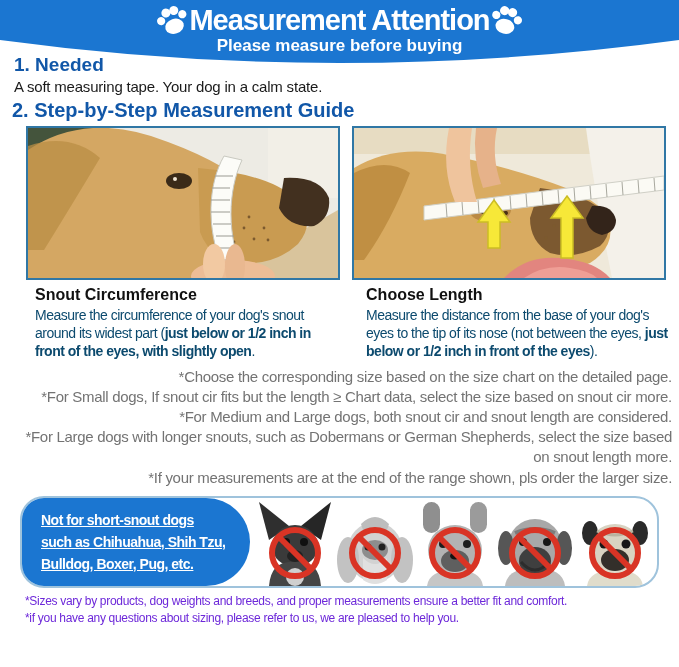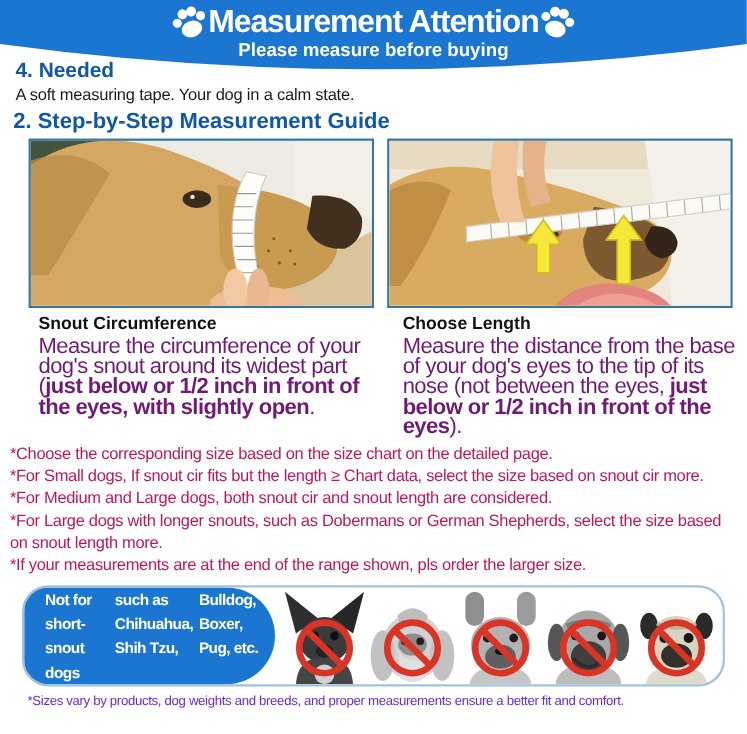--- a/index.html
+++ b/index.html
@@ -34,36 +34,36 @@
   .figures { display: flex; gap: 12px; margin: 4px 13px 0 26px; }
   .figure { width: 314px; height: 154px; border: 2px solid var(--photo-border, #3077a5); background: #eceae3; }
   svg.photo { display: block; width: 310px; height: 150px; }
   .arrow-up { fill: var(--arrow-yellow, #f7e838); stroke: #cbbd23; stroke-width: 1.5px; }
 
   
   .captions { display: flex; gap: 24px; margin: 5px 0 0 35px; }
   .caption.left  { width: 312px; }
   .caption.right { width: 318px; }
   .caption-title { font-size: 16px; font-weight: bold; line-height: 19px; color: #111; }
-  .caption-text  { font-size: 20px; letter-spacing: -0.5px; line-height: 18.2px; margin-top: 2px; color: #701a75; }
+  .caption-text  { font-size: 14px; letter-spacing: -0.5px; line-height: 18.2px; margin-top: 2px; color: #0c4a6e; }
   .caption-text b { letter-spacing: -0.5px; }
 
   
   .reminder { margin: 6px 7px 0 9px; }
   .reminder .blue-heading { line-height: 22px; }
-  .reminder-item { font-size: 15px; letter-spacing: -0.3px; line-height: 20.2px; color: #be185d; }
+  .reminder-item { font-size: 15px; letter-spacing: -0.3px; line-height: 20.2px; color: #737373; text-align: right; }
 
   
   .banner { display: flex; margin: 8px 20px 0 20px; height: 92px;
             border: 2px solid var(--banner-border, #9fc3dc); border-radius: 24px;
             overflow: hidden; background: #fff; }
   .banner-left { flex: 0 0 228px; background: var(--banner-blue, #1b76d1);
                  border-radius: 0 44px 44px 0;
                  color: #fff; font-weight: bold; font-size: 14px; letter-spacing: -0.5px; line-height: 22px;
-                 display: flex; flex-direction: row; justify-content: center; padding: 0 6px 0 19px; }
+                 display: flex; flex-direction: column; justify-content: center; padding: 0 6px 0 19px; text-decoration: underline; }
   .banner-dogs { flex: 1; display: flex; align-items: flex-end; justify-content: space-between; padding: 0 5px; }
   .dog-figure { position: relative; width: 80px; height: 86px; }
   .dog-figure svg.dog { position: absolute; bottom: 0; left: 0; width: 80px; height: 86px; }
   .no-sign { position: absolute; width: 56px; height: 56px; left: 50%; top: 25px; transform: translateX(-50%); z-index: 2; }
   .no-sign circle, .no-sign line { stroke: var(--prohibit-red, #d93425); }
 
   
   .footer { margin: 5px 9px 0 25px; font-size: 12px; letter-spacing: -0.3px; line-height: 17.5px; color: #6d28d9; }
 </style>
 </head>
@@ -91,21 +91,21 @@
           <circle cx="15" cy="7.5" r="5.5"></circle>
             <circle cx="25" cy="7.5" r="5.5"></circle>
             <circle cx="33.5" cy="15" r="5"></circle>
         </svg>
       </div>
       <div class="hero-subtitle">Please measure before buying</div>
     </div>
   </header>
 
   <section class="section-needed">
-    <h2 class="blue-heading">4. Needed</h2>
+    <h2 class="blue-heading">1. Needed</h2>
     <p class="needed-body">A soft measuring tape. Your dog in a calm state.</p>
   </section>
 
   <h2 class="blue-heading guide-heading">2. Step-by-Step Measurement Guide</h2>
 
   <div class="figures">
 
     <figure class="figure">
       <svg class="photo" viewBox="0 0 310 150">
         <rect width="310" height="150" fill="#edebe4"></rect>
@@ -299,15 +299,16 @@
           <circle cx="28" cy="28" r="23" fill="none" stroke-width="6"></circle>
           <line x1="12" y1="12" x2="44" y2="44" stroke-width="6"></line>
         </svg>
       </div>
 
     </div>
   </div>
 
   <div class="footer">
     <p>*Sizes vary by products, dog weights and breeds, and proper measurements ensure a better fit and comfort.</p>
+    <p>*if you have any questions about sizing, please refer to us, we are pleased to help you.</p>
   </div>
 
 </div>
 
 </body></html>

